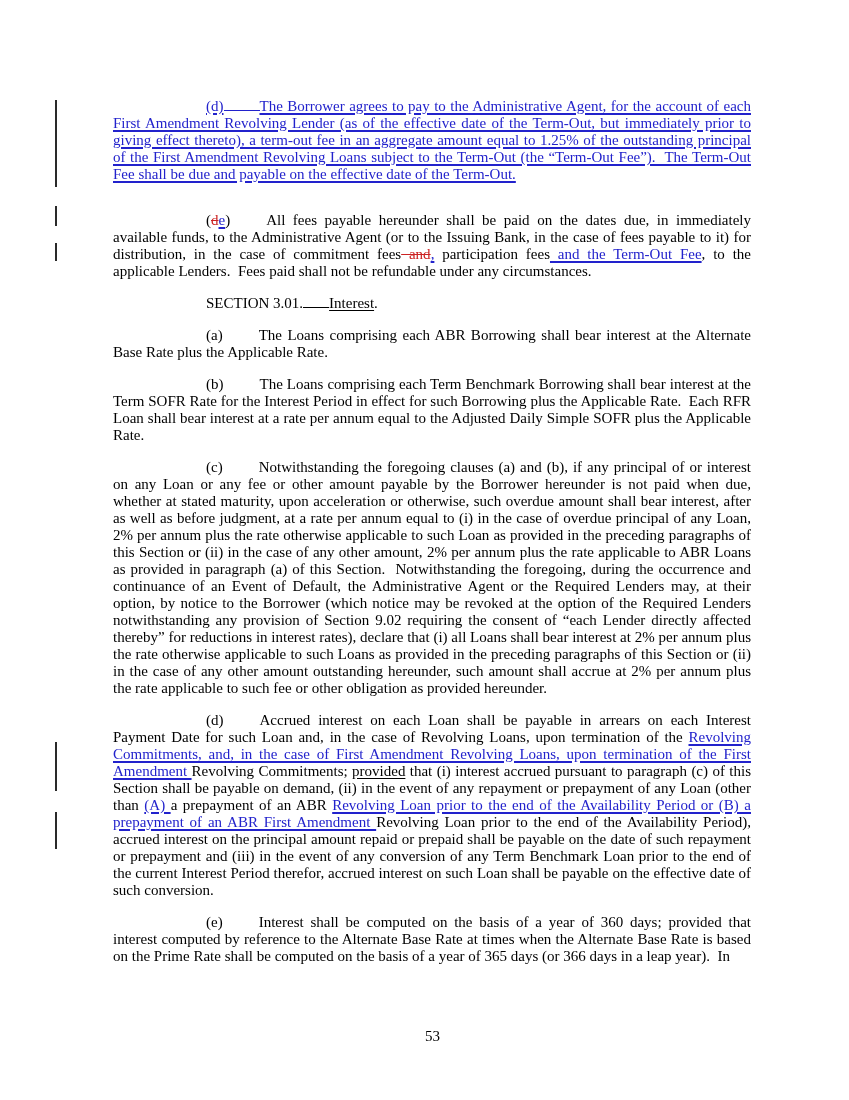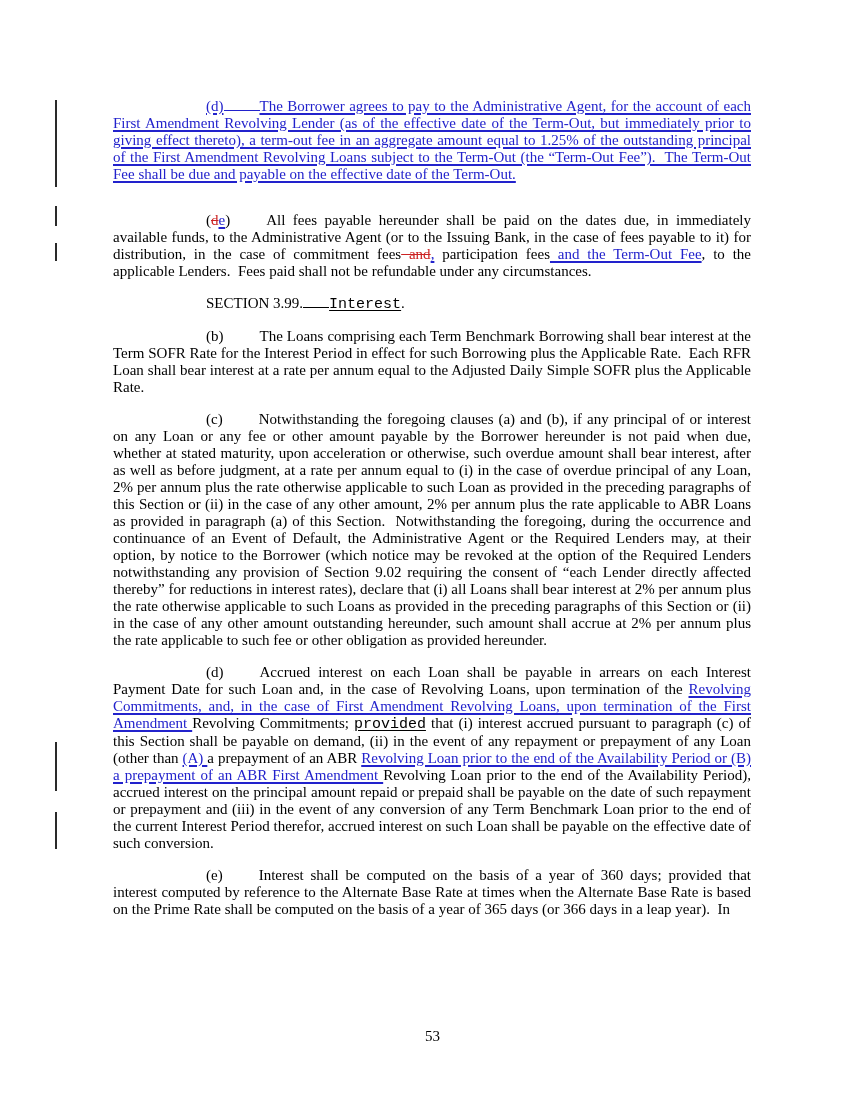--- a/index.html
+++ b/index.html
@@ -36,21 +36,20 @@
     text-decoration-thickness: 1.5px;
   }
   .r-d {
     color: var(--del, #CC2222);
     text-decoration: line-through;
   }
   .r-u {
     color: #000000;
     text-decoration: underline;
     text-underline-offset: 2px;
-    font-family: Liberation Mono, monospace;
   }
   .tab { display: inline-block; width: 36px; }
   .tab-u { border-bottom: 1px solid #000000; width: 26px; }
   .tab-i { border-bottom: 1.5px solid var(--ins, #2222CC); width: 36px; }
   .change-bar {
     position: absolute;
     left: 55px;
     width: 2px;
     background: #2a2a2a;
   }
@@ -75,20 +74,21 @@
   <div data-name="change-bar-container" id="bars">
       <div class="change-bar bar-0" data-name="change-bar-inserted-term-out-fee-paragraph"></div>
       <div class="change-bar bar-1" data-name="change-bar-fees-payable-line-1"></div>
       <div class="change-bar bar-2" data-name="change-bar-fees-payable-line-3"></div>
       <div class="change-bar bar-3" data-name="change-bar-interest-d-insertion-block-1"></div>
       <div class="change-bar bar-4" data-name="change-bar-interest-d-insertion-block-2"></div>
     </div>
   <div class="content" data-name="document-body" id="doc">
       <p class="para" data-name="para-d-term-out-fee"><span class="r-i" data-name="text-run-i">(d)</span><span class="tab tab-i" data-name="text-run-itab"></span><span class="r-i" data-name="text-run-i">The Borrower agrees to pay to the Administrative Agent, for the account of each First Amendment Revolving Lender (as of the effective date of the Term-Out, but immediately prior to giving effect thereto), a term-out fee in an aggregate amount equal to 1.25% of the outstanding principal of the First Amendment Revolving Loans subject to the Term-Out (the “Term-Out Fee”).&nbsp; The Term-Out Fee shall be due and payable on the effective date of the Term-Out.</span></p>
       <p class="para" data-name="para-e-fees-payable"><span class="r-n" data-name="text-run-n">(</span><span class="r-d" data-name="text-run-d">d</span><span class="r-i" data-name="text-run-i">e</span><span class="r-n" data-name="text-run-n">)</span><span class="tab" data-name="text-run-tab"></span><span class="r-n" data-name="text-run-n">All fees payable hereunder shall be paid on the dates due, in immediately available funds, to the Administrative Agent (or to the Issuing Bank, in the case of fees payable to it) for distribution, in the case of commitment fees</span><span class="r-d" data-name="text-run-d">&nbsp;and</span><span class="r-i" data-name="text-run-i">,</span><span class="r-n" data-name="text-run-n"> participation fees</span><span class="r-i" data-name="text-run-i"> and the Term-Out Fee</span><span class="r-n" data-name="text-run-n">, to the applicable Lenders.&nbsp; Fees paid shall not be refundable under any circumstances.</span></p>
-      <p class="para" data-name="section-heading-2-13"><span class="r-n" data-name="text-run-n">SECTION 3.99.</span><span class="tab tab-u" data-name="text-run-utab"></span><span class="r-u" data-name="text-run-u">Interest</span><span class="r-n" data-name="text-run-n">.</span></p>
+      <p class="para" data-name="section-heading-2-13"><span class="r-n" data-name="text-run-n">SECTION 3.01.</span><span class="tab tab-u" data-name="text-run-utab"></span><span class="r-u" data-name="text-run-u">Interest</span><span class="r-n" data-name="text-run-n">.</span></p>
+      <p class="para" data-name="para-a-abr-borrowing"><span class="r-n" data-name="text-run-n">(a)</span><span class="tab" data-name="text-run-tab"></span><span class="r-n" data-name="text-run-n">The Loans comprising each ABR Borrowing shall bear interest at the Alternate Base Rate plus the Applicable Rate.</span></p>
       <p class="para" data-name="para-b-term-benchmark"><span class="r-n" data-name="text-run-n">(b)</span><span class="tab" data-name="text-run-tab"></span><span class="r-n" data-name="text-run-n">The Loans comprising each Term Benchmark Borrowing shall bear interest at the Term SOFR Rate for the Interest Period in effect for such Borrowing plus the Applicable Rate.&nbsp; Each RFR Loan shall bear interest at a rate per annum equal to the Adjusted Daily Simple SOFR plus the Applicable Rate.</span></p>
       <p class="para" data-name="para-c-default-interest"><span class="r-n" data-name="text-run-n">(c)</span><span class="tab" data-name="text-run-tab"></span><span class="r-n" data-name="text-run-n">Notwithstanding the foregoing clauses (a) and (b), if any principal of or interest on any Loan or any fee or other amount payable by the Borrower hereunder is not paid when due, whether at stated maturity, upon acceleration or otherwise, such overdue amount shall bear interest, after as well as before judgment, at a rate per annum equal to (i) in the case of overdue principal of any Loan, 2% per annum plus the rate otherwise applicable to such Loan as provided in the preceding paragraphs of this Section or (ii) in the case of any other amount, 2% per annum plus the rate applicable to ABR Loans as provided in paragraph (a) of this Section.&nbsp; Notwithstanding the foregoing, during the occurrence and continuance of an Event of Default, the Administrative Agent or the Required Lenders may, at their option, by notice to the Borrower (which notice may be revoked at the option of the Required Lenders notwithstanding any provision of Section 9.02 requiring the consent of “each Lender directly affected thereby” for reductions in interest rates), declare that (i) all Loans shall bear interest at 2% per annum plus the rate otherwise applicable to such Loans as provided in the preceding paragraphs of this Section or (ii) in the case of any other amount outstanding hereunder, such amount shall accrue at 2% per annum plus the rate applicable to such fee or other obligation as provided hereunder.</span></p>
       <p class="para" data-name="para-d-accrued-interest"><span class="r-n" data-name="text-run-n">(d)</span><span class="tab" data-name="text-run-tab"></span><span class="r-n" data-name="text-run-n">Accrued interest on each Loan shall be payable in arrears on each Interest Payment Date for such Loan and, in the case of Revolving Loans, upon termination of the </span><span class="r-i" data-name="text-run-i">Revolving Commitments, and, in the case of First Amendment Revolving Loans, upon termination of the First Amendment </span><span class="r-n" data-name="text-run-n">Revolving Commitments; </span><span class="r-u" data-name="text-run-u">provided</span><span class="r-n" data-name="text-run-n"> that (i) interest accrued pursuant to paragraph (c) of this Section shall be payable on demand, (ii) in the event of any repayment or prepayment of any Loan (other than </span><span class="r-i" data-name="text-run-i">(A) </span><span class="r-n" data-name="text-run-n">a prepayment of an ABR </span><span class="r-i" data-name="text-run-i">Revolving Loan prior to the end of the Availability Period or (B) a prepayment of an ABR First Amendment </span><span class="r-n" data-name="text-run-n">Revolving Loan prior to the end of the Availability Period), accrued interest on the principal amount repaid or prepaid shall be payable on the date of such repayment or prepayment and (iii) in the event of any conversion of any Term Benchmark Loan prior to the end of the current Interest Period therefor, accrued interest on such Loan shall be payable on the effective date of such conversion.</span></p>
       <p class="para" data-name="para-e-computation"><span class="r-n" data-name="text-run-n">(e)</span><span class="tab" data-name="text-run-tab"></span><span class="r-n" data-name="text-run-n">Interest shall be computed on the basis of a year of 360 days; provided that interest computed by reference to the Alternate Base Rate at times when the Alternate Base Rate is based on the Prime Rate shall be computed on the basis of a year of 365 days (or 366 days in a leap year).&nbsp; In</span></p>
     </div>
   <div class="page-number" data-name="page-number">53</div>
 </div>
 
 </body></html>

